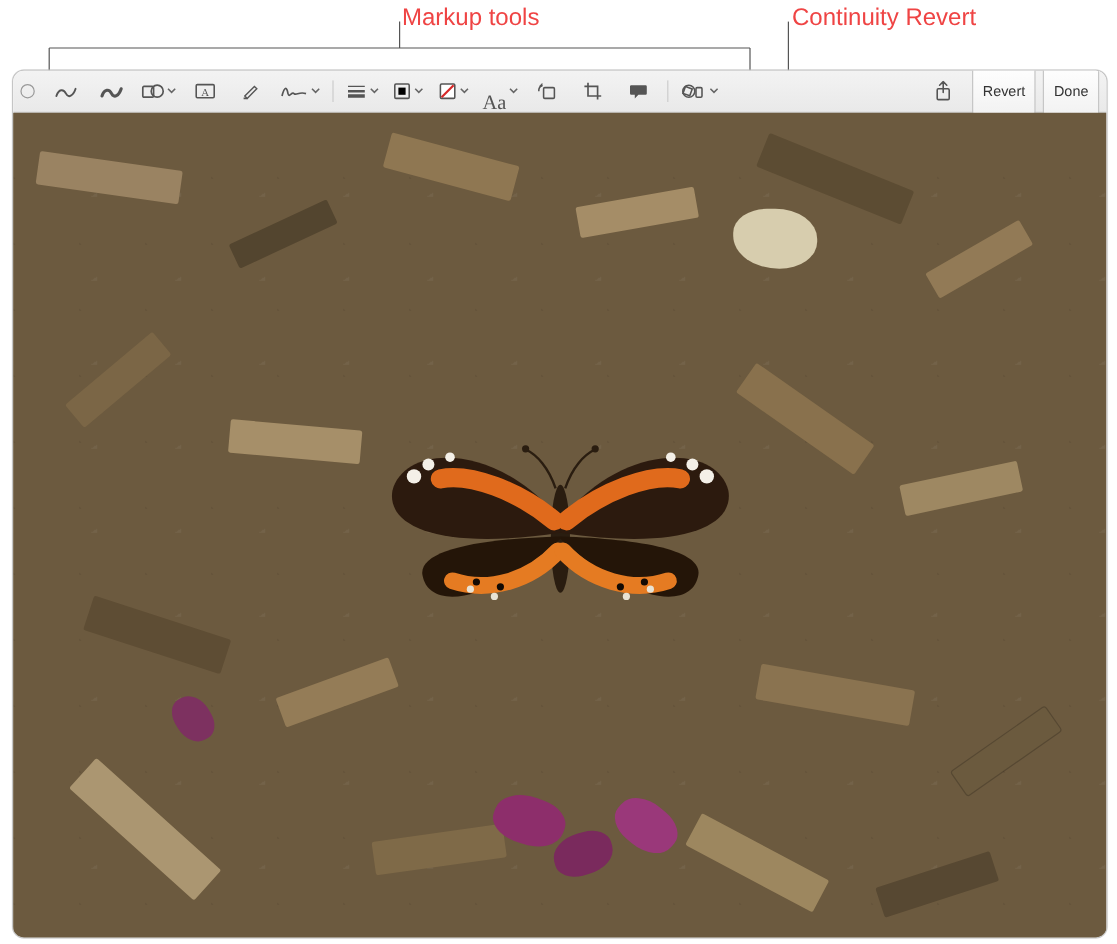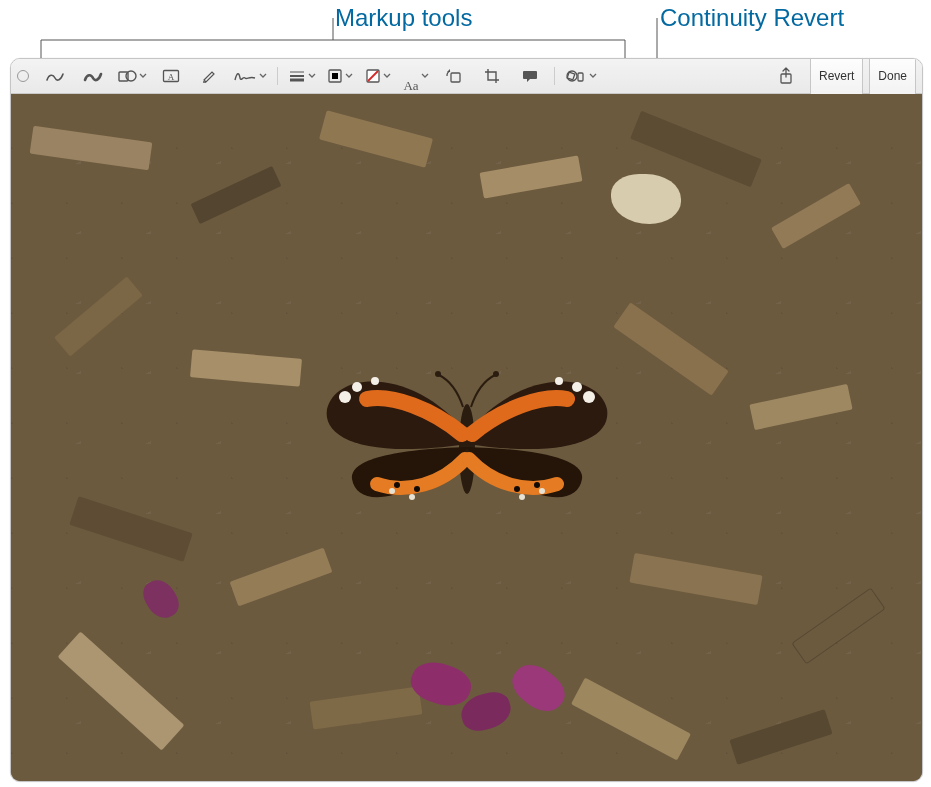--- a/index.html
+++ b/index.html
@@ -11,22 +11,22 @@
     height: 787px;
     position: relative;
   }
   .callouts {
     position: relative;
     width: 100%;
     height: 58px;
   }
   .callout-label {
     position: absolute;
-    font-size: 24px;
-    color: #0369a1;
+    font-size: 20px;
+    color: #ef4444;
   }
   .window {
     position: absolute;
     left: 10px;
     top: 58px;
     width: 911px;
     height: 722px;
     border: 1px solid #c5c5c5;
     border-radius: 10px;
     overflow: hidden;
@@ -97,21 +97,21 @@
   }
   .butterfly {
     position: absolute;
     left: 50%; top: 50%;
     transform: translate(-50%,-45%);
   }
   .petal {
     position: absolute;
     border-radius: 50% 40% 50% 40%;
   }
-  .Aa-label { font-size: 13px; color:#555; font-family: Georgia, serif; margin-top: 20px; }
+  .Aa-label { font-size: 17px; color:#555; font-family: Georgia, serif; margin-top: 20px; }
 </style>
 </head>
 <body>
 
 <div class="callouts">
   <div class="callout-label" style="left:335px; top:4px;">Markup tools</div>
   <div class="callout-label" style="left:660px; top:4px;">Continuity Revert</div>
 
   <svg style="position:absolute; left:0; top:0;" width="931" height="60">
     <line x1="333" y1="18" x2="333" y2="40" stroke="#555" stroke-width="1"></line>

